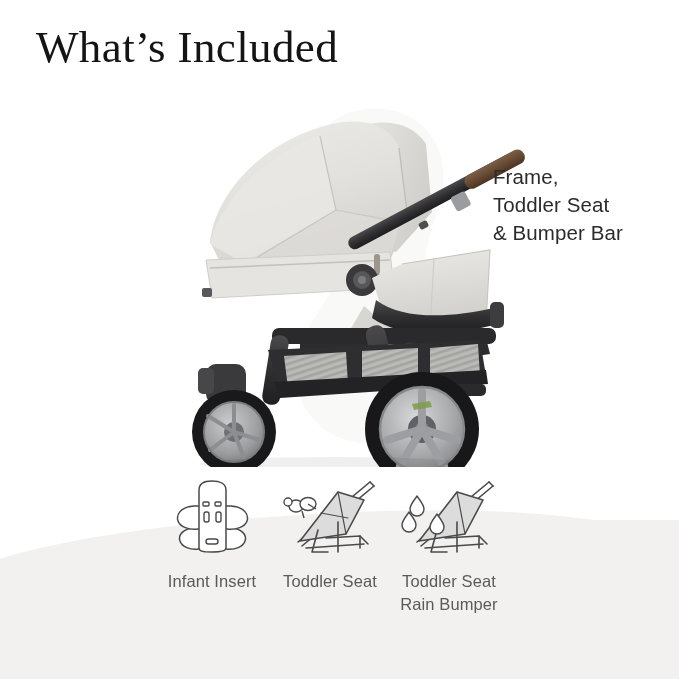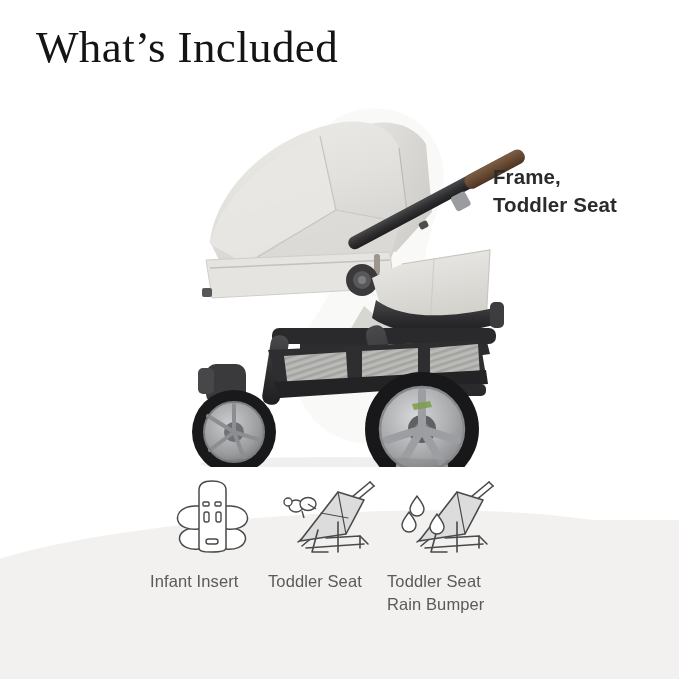--- a/index.html
+++ b/index.html
@@ -50,21 +50,21 @@
     letter-spacing: 0.4px;
     white-space: nowrap;
   }
 
   
   .callout {
     position: absolute;
     left: 493px;
     top: 163px;
     font-size: 20.5px;
-    font-weight: 700;
+    font-weight: 400;
     line-height: 28px;
     color: #2b2b2b;
     letter-spacing: 0.1px;
     white-space: nowrap;
   }
   .callout div { display: block; }
 
   
   .hero {
     position: absolute;
@@ -80,20 +80,21 @@
     position: absolute;
     left: 150px;
     top: 478px;
     width: 380px;
     height: 145px;
   }
   .acc {
     position: absolute;
     top: 0;
     width: 124px;
+    text-align: center;
   }
   .acc-1 { left: 0px; }
   .acc-2 { left: 118px; }
   .acc-3 { left: 237px; }
 
   .acc-icon {
     height: 78px;
     display: flex;
     align-items: flex-end;
     justify-content: center;
@@ -275,20 +276,21 @@
         <path d="M262 312 l18 -3 l2 6 l-18 3 Z" fill="#7e9c4a" opacity="0.85"></path>
       </g>
 
       <ellipse cx="185" cy="372" rx="135" ry="7" fill="#00000010"></ellipse>
     </svg>
   </div>
 
   <div class="callout">
     <div>Frame,</div>
     <div>Toddler Seat</div>
+    <div>&amp; Bumper Bar</div>
   </div>
 
   <div class="acc-row">
 
     <div class="acc acc-1">
       <div class="acc-icon">
         <svg width="92" height="78" viewBox="0 0 92 78" xmlns="http://www.w3.org/2000/svg">
           <g fill="#ffffff" stroke="#4a4a4a" stroke-width="1.5" stroke-linejoin="round">
 
             <path d="M30 50 C16 50 12 58 14 63 C16 69 24 72 33 71 L60 71

